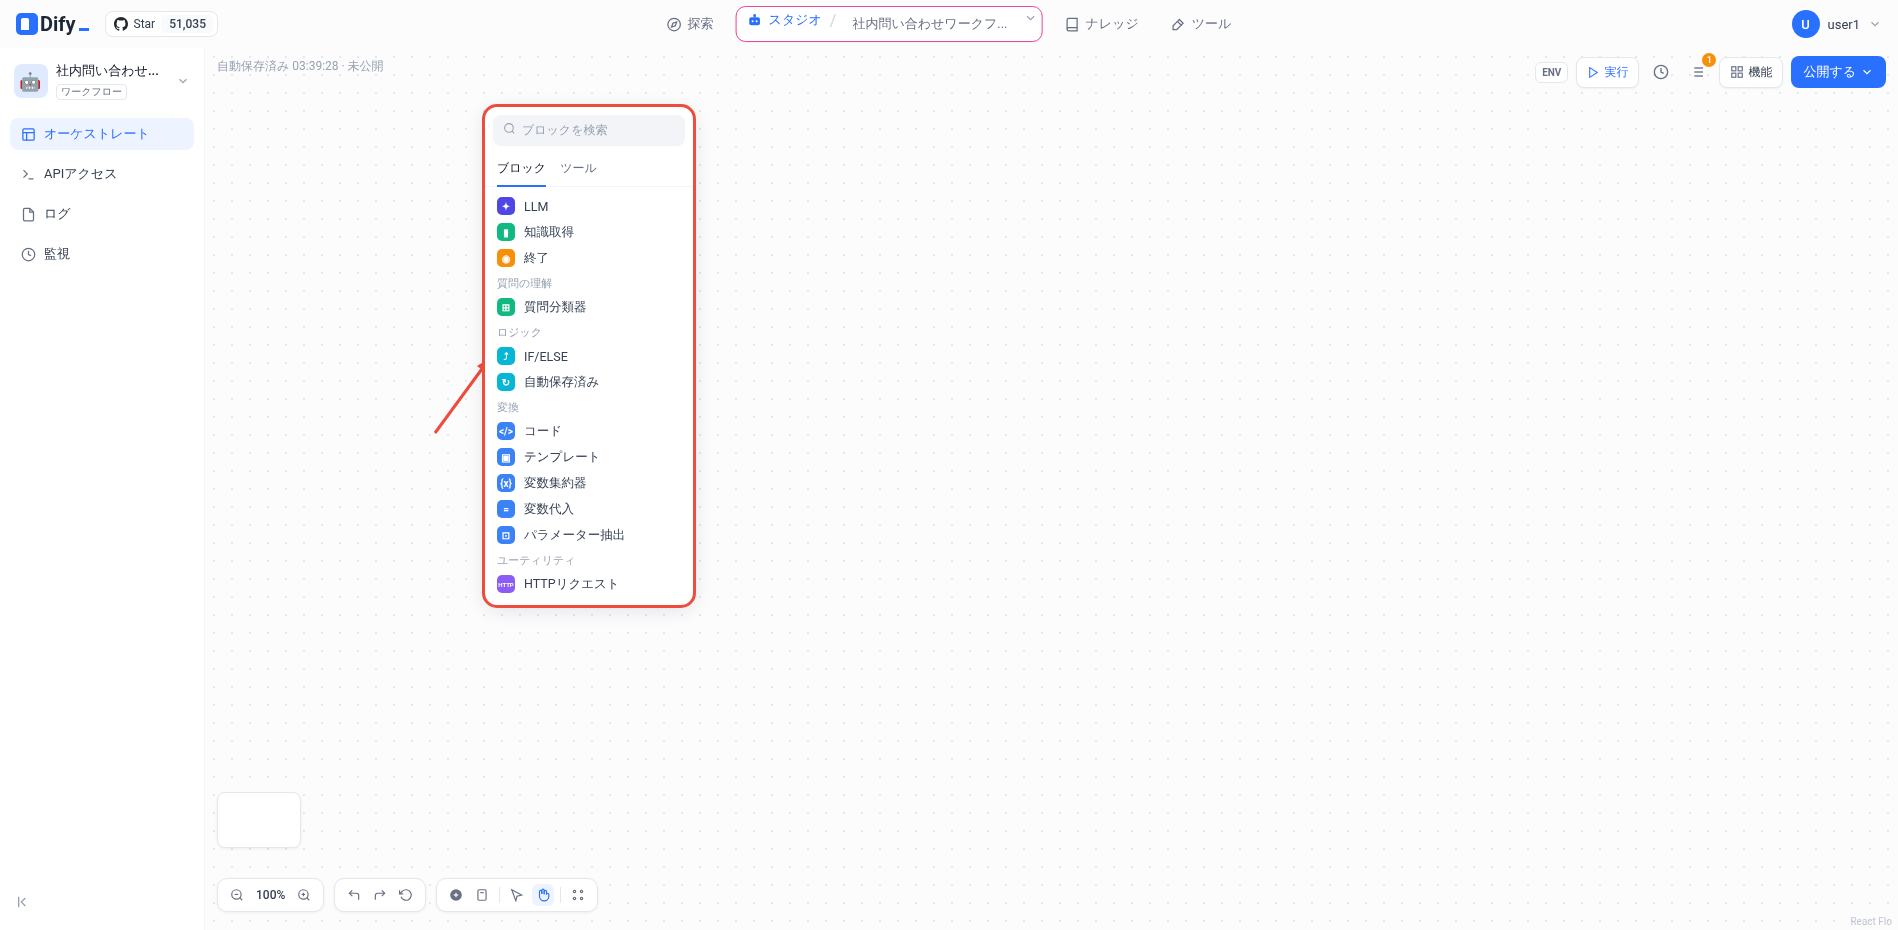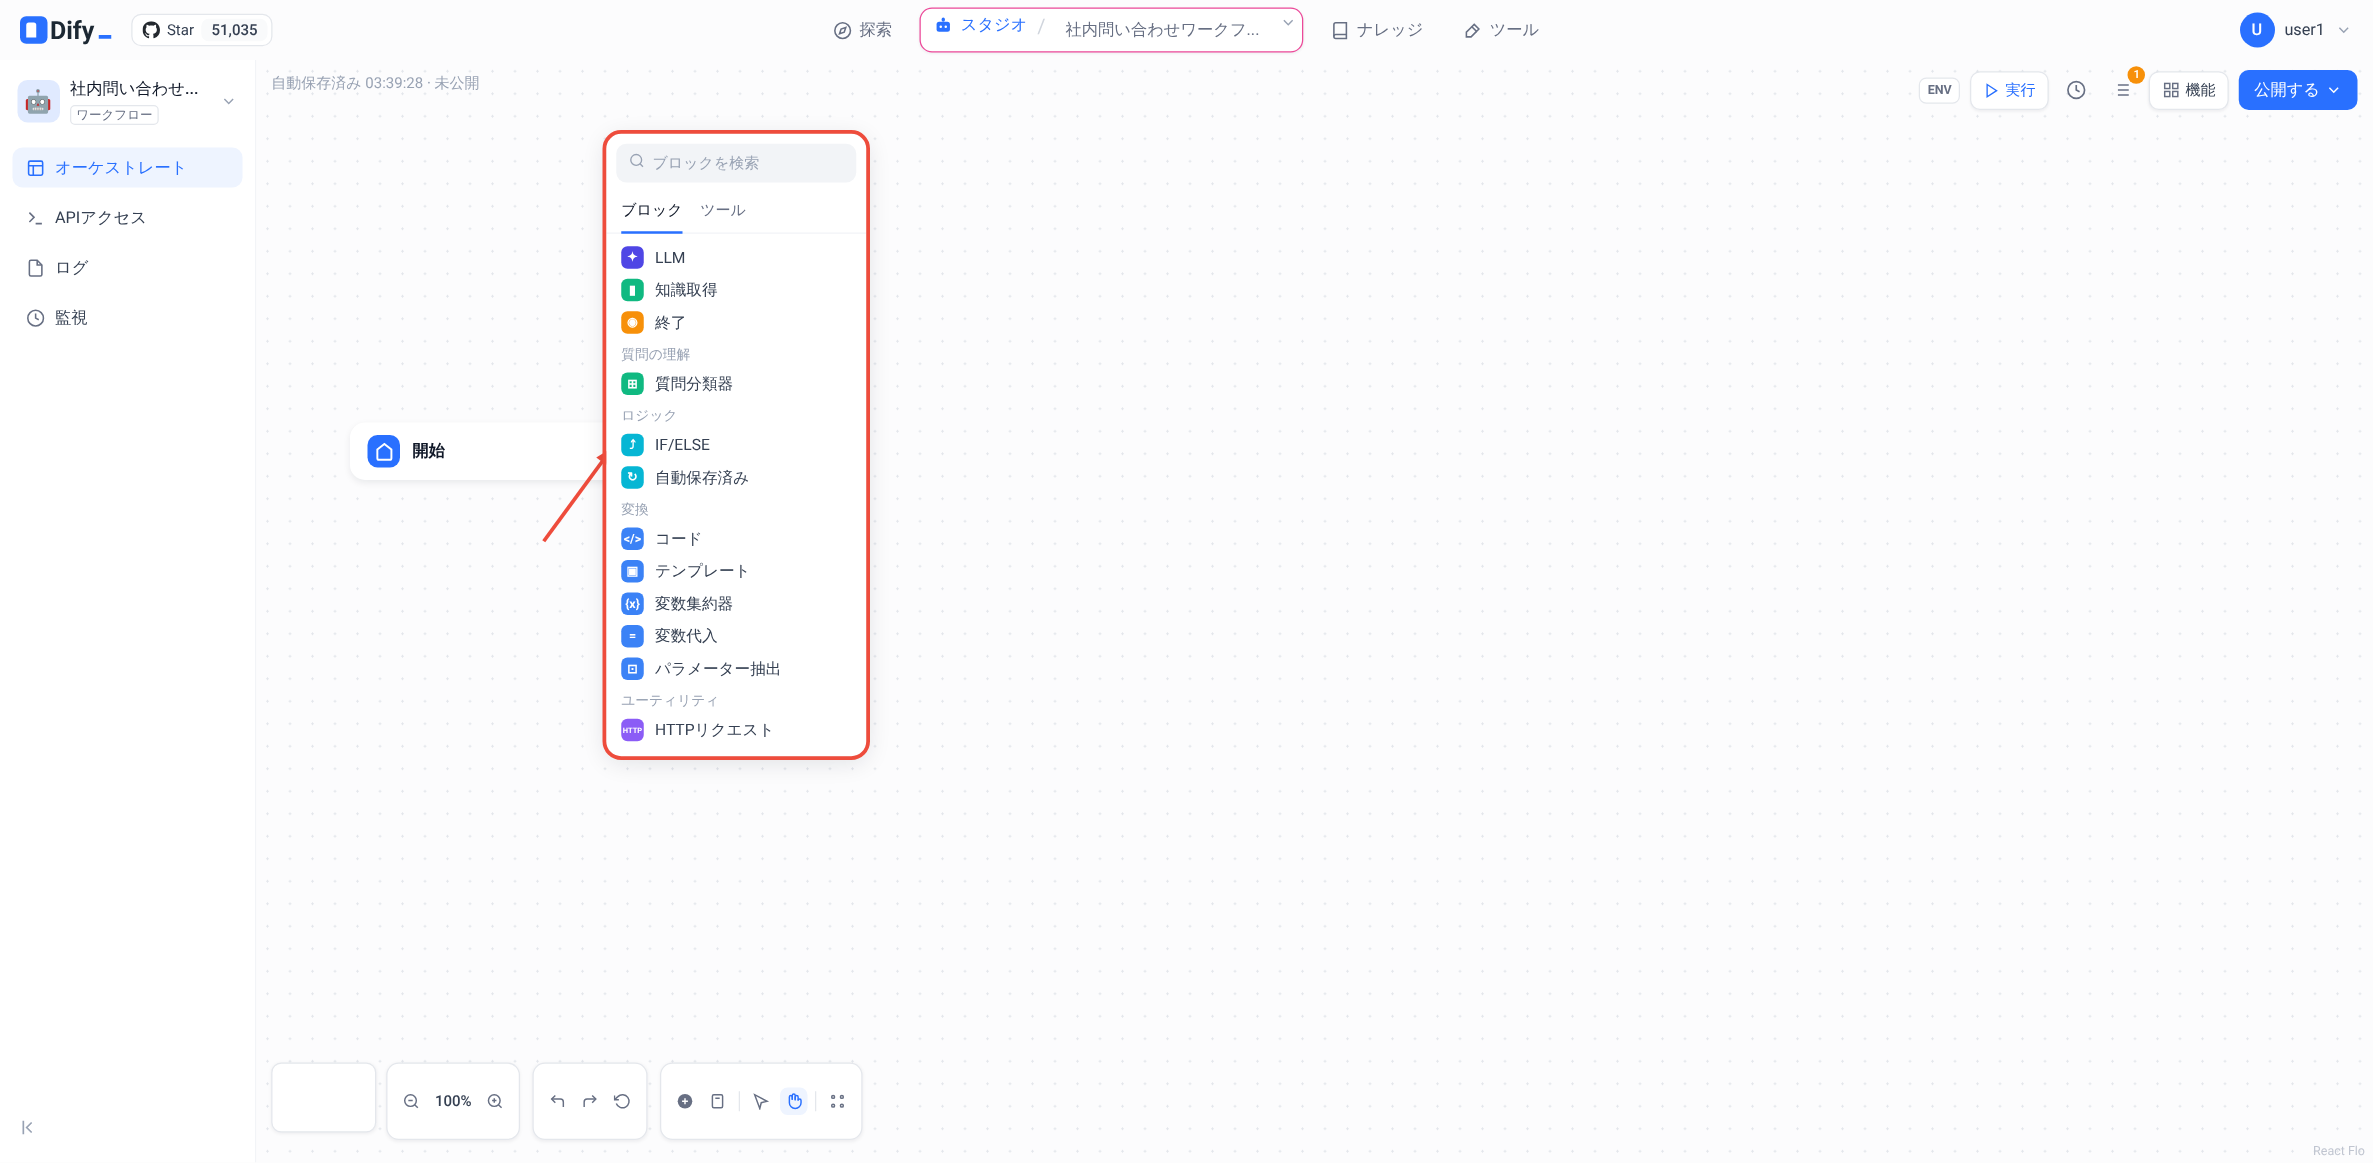--- a/index.html
+++ b/index.html
@@ -53,21 +53,21 @@
 .popup-group{font-size:11px;color:#98a2b3;padding:5px 28px 3px 12px}
 .popup-item{display:flex;align-items:center;gap:9px;padding:4px 12px;font-size:12.5px;color:#354052;cursor:pointer}
 .pi-icon{width:18px;height:18px;border-radius:5px;display:flex;align-items:center;justify-content:center;font-size:10px;color:#fff;font-weight:700;flex-shrink:0}
 .arrow-annotation{position:absolute;top:300px;left:220px;width:80px;height:90px;pointer-events:none}
 .bottom-left{position:absolute;bottom:18px;left:12px;display:flex;gap:10px;align-items:center}
 .minimap{width:84px;height:56px;background:#fff;border:1px solid #e4e7ec;border-radius:8px;box-shadow:0 1px 3px rgba(16,24,40,.06);margin-bottom:6px}
 .ctrl-box{display:flex;align-items:center;gap:4px;background:#fff;border:1px solid #e4e7ec;border-radius:10px;padding:5px 8px;box-shadow:0 1px 3px rgba(16,24,40,.06)}
 .ctrl-btn{width:22px;height:22px;display:flex;align-items:center;justify-content:center;color:#676f83;cursor:pointer;border-radius:6px}
 .ctrl-btn.active{background:#eef4ff;color:#2970ff}
 .zoom-label{font-size:12px;color:#354052;padding:0 4px;font-weight:500}
-.bottom-stack{display:flex;flex-direction:row;gap:8px}
+.bottom-stack{display:flex;flex-direction:column;gap:24px}
 .attribution{position:absolute;bottom:3px;right:6px;font-size:10px;color:#c0c5d0}
 .divider{width:1px;height:16px;background:#e4e7ec;margin:0 2px}
 svg{display:block}
 </style>
 </head>
 <body>
 
 <div class="topbar">
   <div class="logo">
     <div class="logo-icon"></div>
@@ -229,34 +229,20 @@
         <span>機能</span>
       </div>
       <button class="publish-btn">
         <span>公開する</span>
         <svg width="14" height="14" viewBox="0 0 24 24" fill="none" stroke="#fff" stroke-width="2">
             <polyline points="6 9 12 15 18 9"></polyline>
           </svg>
       </button>
     </div>
 
-    <div class="node-start">
-      <div class="node-icon">
-        <svg width="15" height="15" viewBox="0 0 24 24" fill="none" stroke="#fff" stroke-width="2.5">
-            <path d="M3 9l9-7 9 7v11a2 2 0 0 1-2 2H5a2 2 0 0 1-2-2z"></path>
-          </svg>
-      </div>
-      <span class="node-label">開始</span>
-      <div class="node-plus">
-        <svg width="10" height="10" viewBox="0 0 24 24" fill="none" stroke="#fff" stroke-width="3">
-            <line x1="12" y1="5" x2="12" y2="19"></line>
-            <line x1="5" y1="12" x2="19" y2="12"></line>
-          </svg>
-      </div>
-    </div>
 
     <svg class="arrow-annotation" viewBox="0 0 80 90">
       <line x1="10" y1="85" x2="65" y2="10" stroke="#ee4c3c" stroke-width="3"></line>
       <polygon points="65,10 52,18 60,24" fill="#ee4c3c"></polygon>
     </svg>
 
     <div class="popup">
       <div class="popup-search">
         <svg width="13" height="13" viewBox="0 0 24 24" fill="none" stroke="#98a2b3" stroke-width="2">
             <circle cx="11" cy="11" r="8"></circle>

